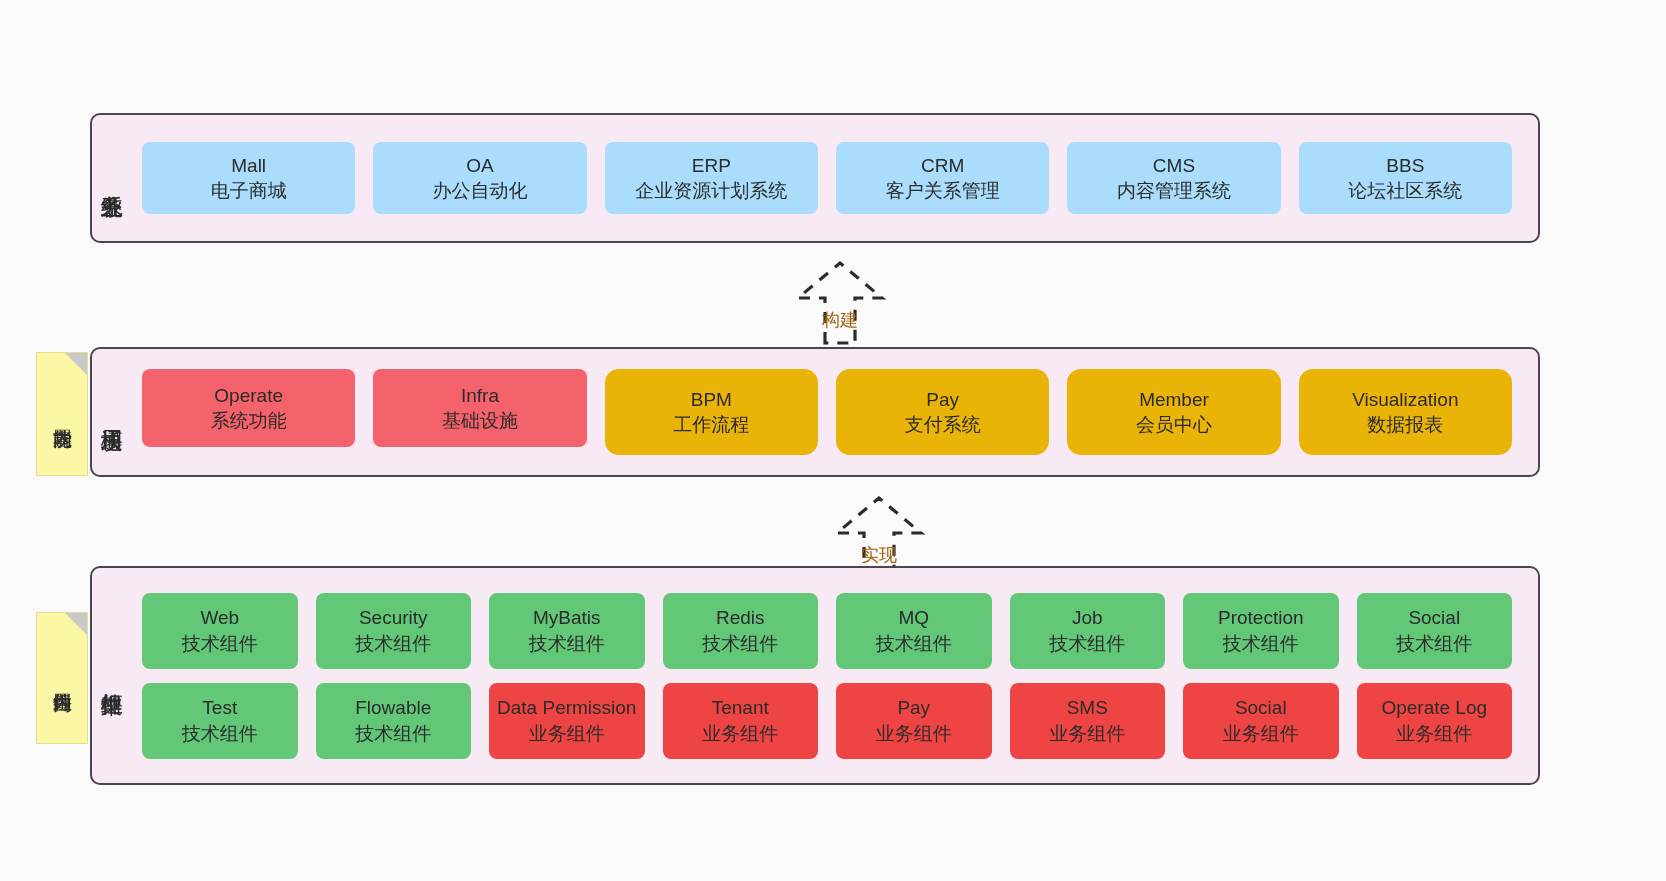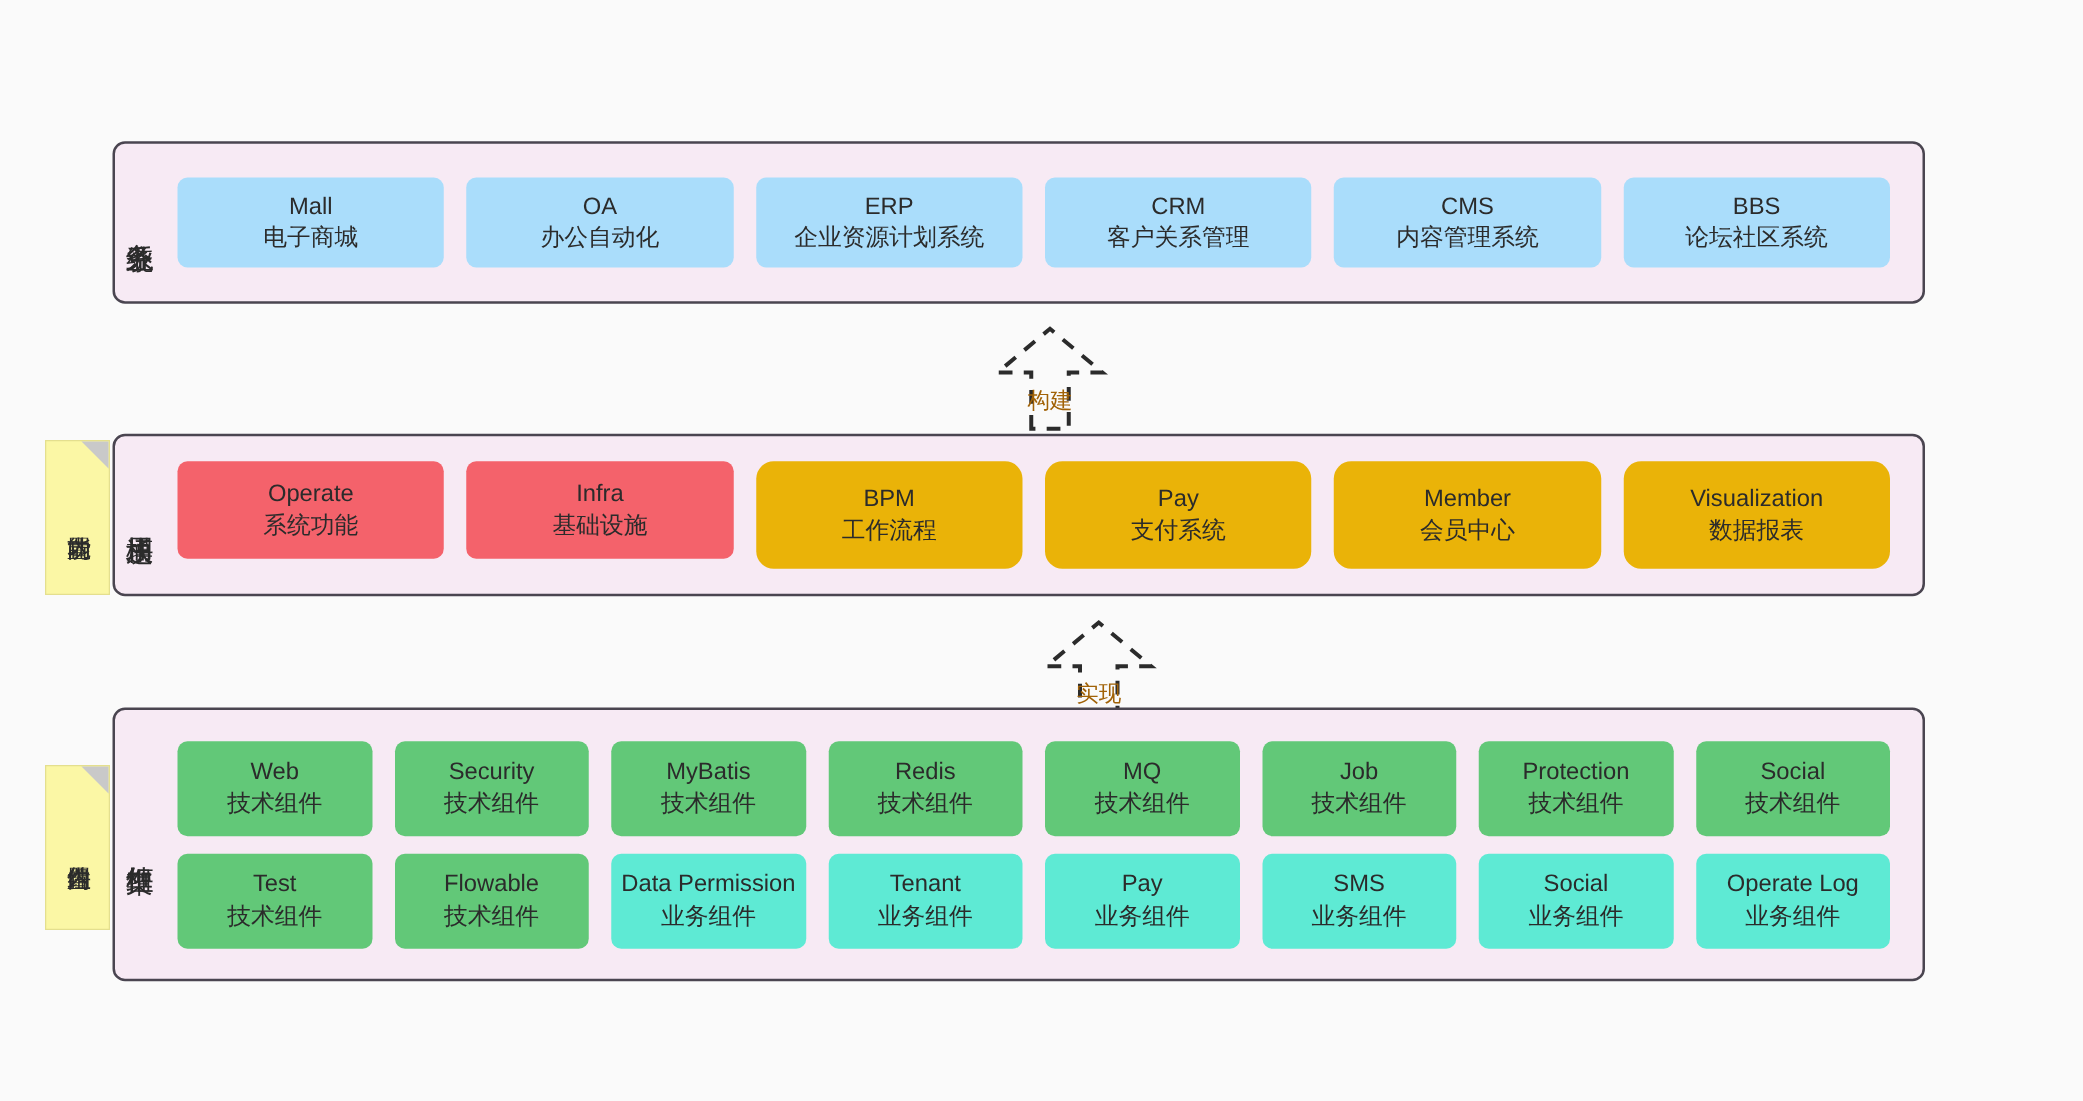--- a/index.html
+++ b/index.html
@@ -84,21 +84,21 @@
     padding: 6px 4px;
     user-select: none;
   }
   .card .en { display: block; }
   .card .cn { display: block; }
 
   .card.blue        { background: #aaddfb; height: 72px; }
   .card.red         { background: #f4626b; height: 78px; }
   .card.pink        { background: #eab308; height: 86px; border-radius: 14px; }
   .card.green       { background: #62c878; height: 76px; }
-  .card.green-light { background: #5eead4; height: 76px; }
+  .card.green-light { background: #ef4444; height: 76px; }
 
   
   .note {
     position: absolute;
     box-sizing: border-box;
     width: 52px;
     background: #fbf7a5;
     border: 1px solid #e4df8e;
     display: flex;
     align-items: center;

